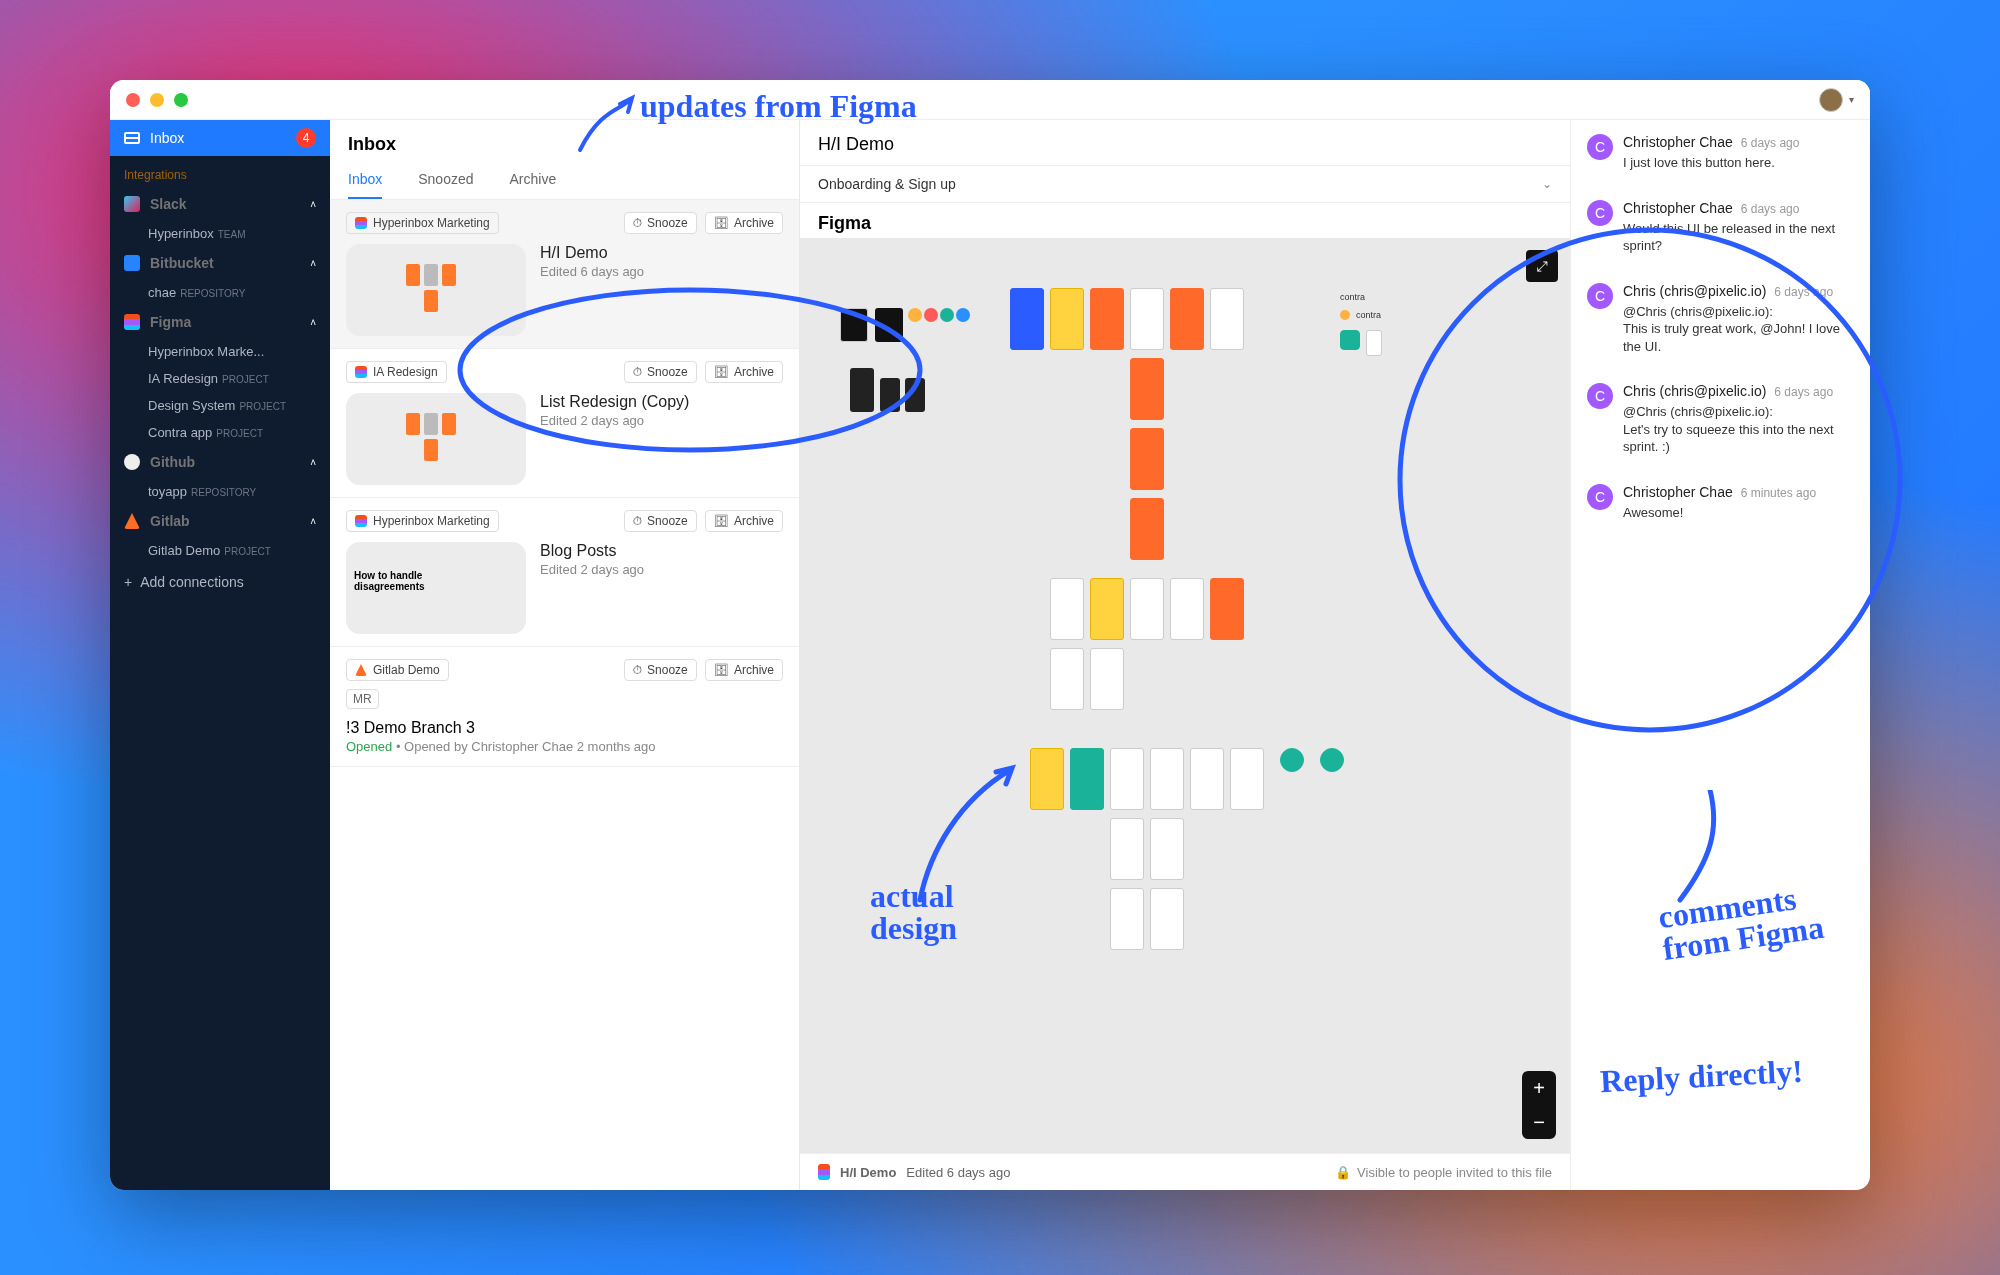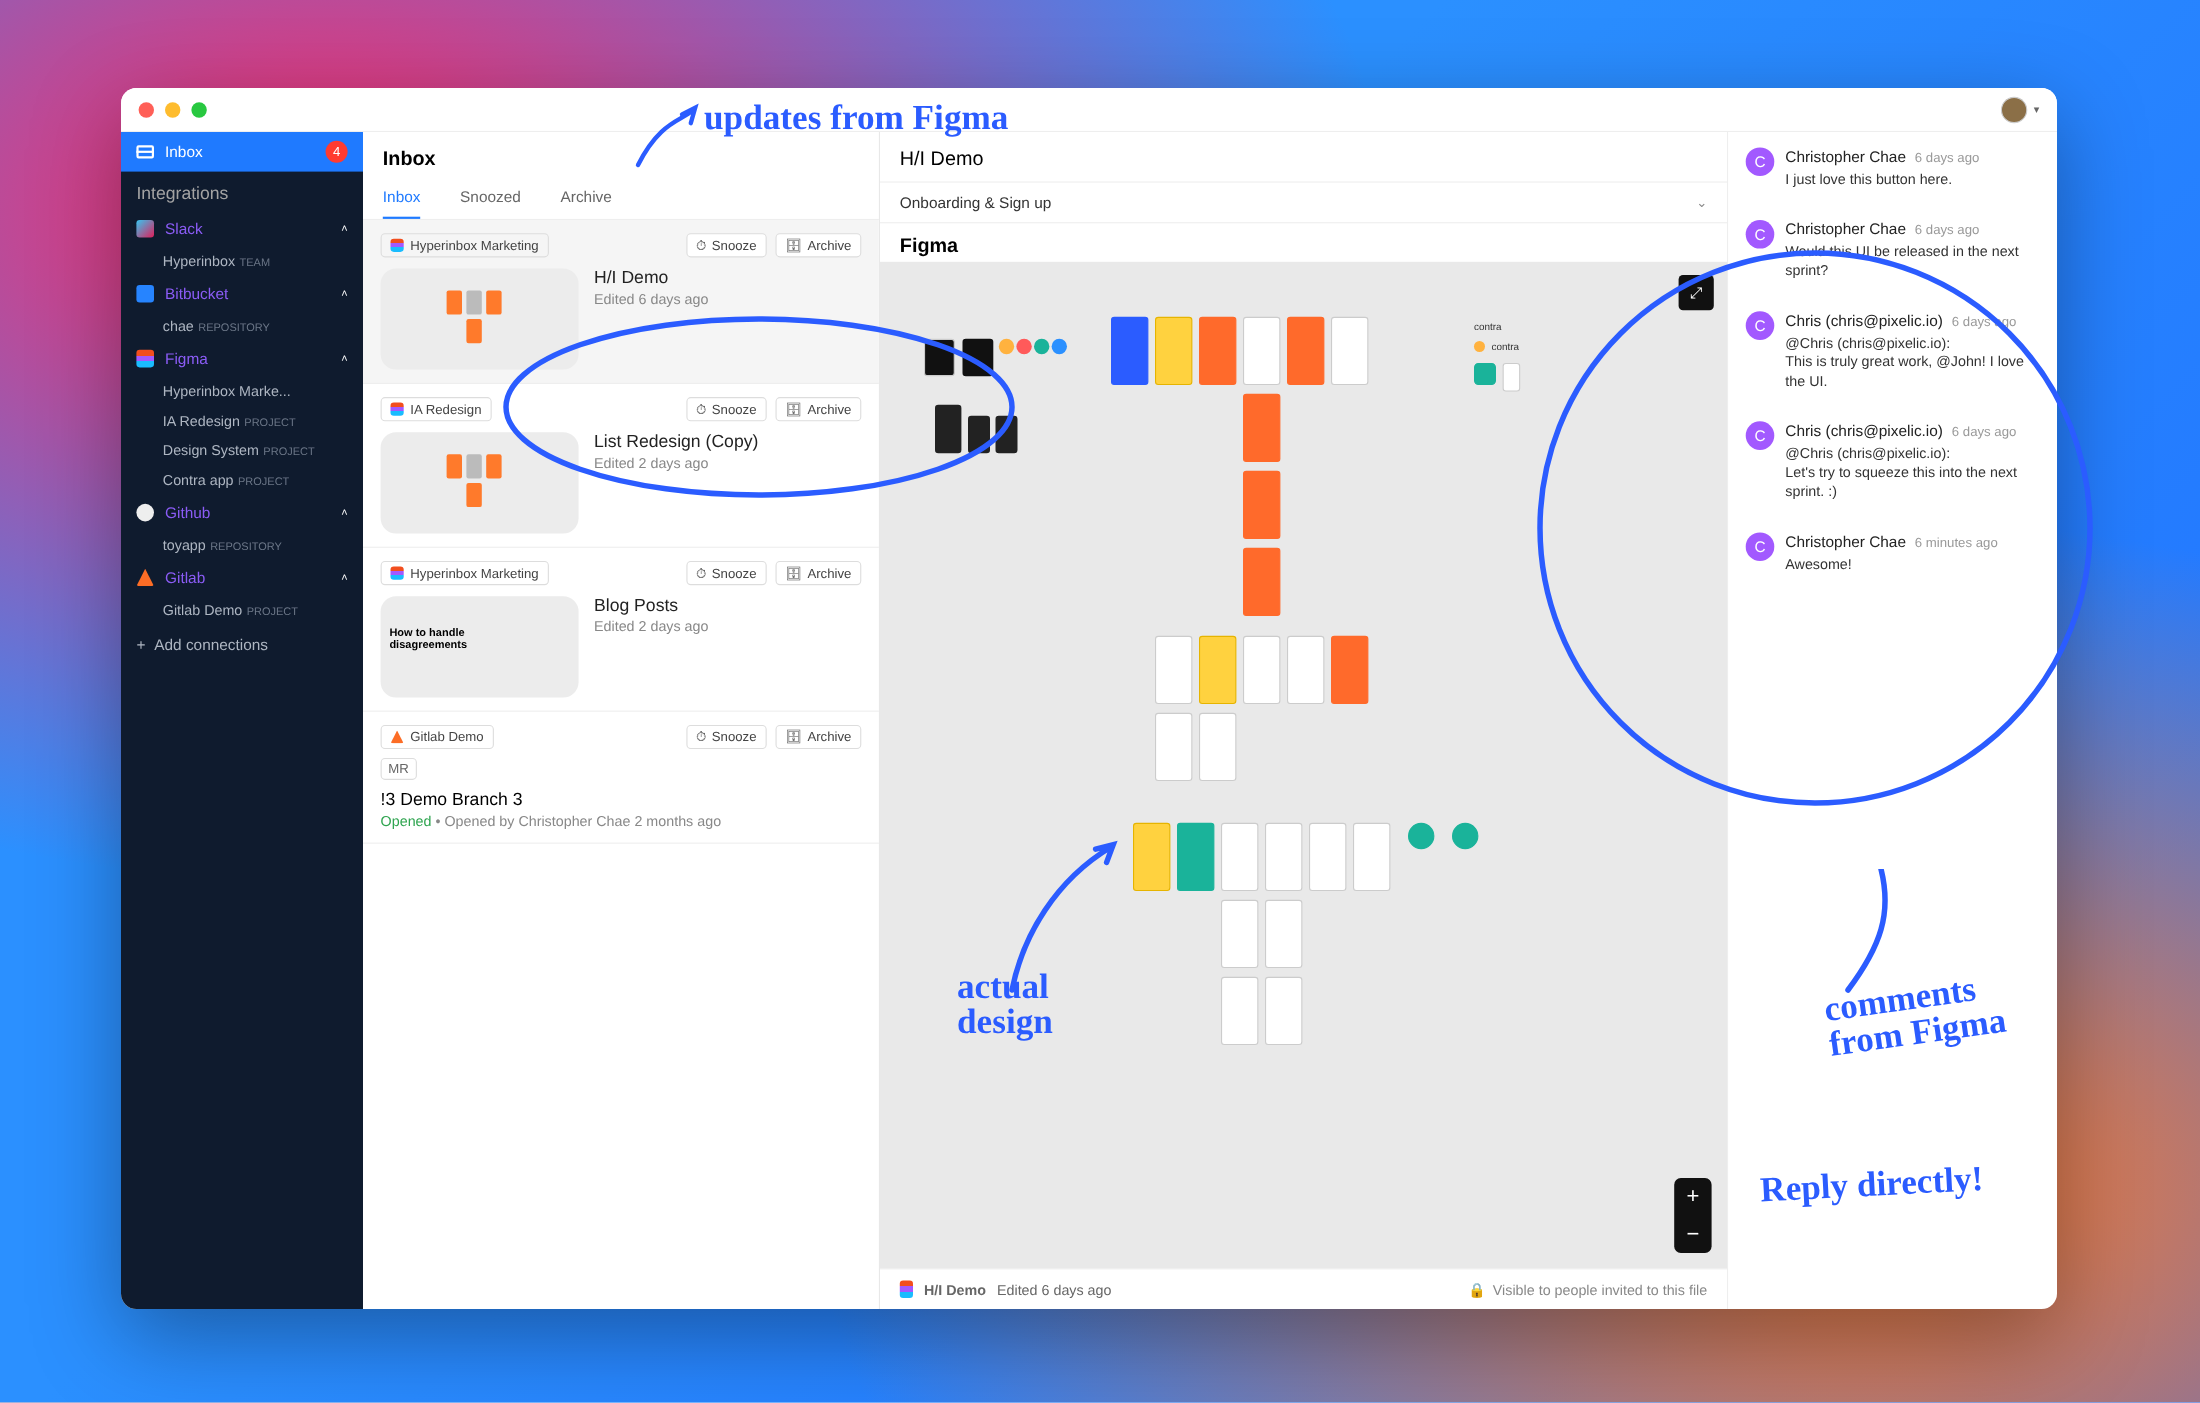--- a/index.html
+++ b/index.html
@@ -39,23 +39,23 @@
   .dropdown-caret { font-size:10px; color:#666; }
 
   .main { flex:1; display:flex; min-height:0;}
 
   
   .sidebar { width:220px; background:#0f1b2e; color:#c7cdd6; font-size:14px; display:flex; flex-direction:column; overflow:auto;}
   .side-inbox { background:#1f7aff; color:#fff; display:flex; align-items:center; padding:8px 14px; gap:10px; cursor:pointer;}
   .inbox-icon { width:16px; height:12px; border:2px solid #fff; border-radius:2px; position:relative;}
   .inbox-icon:after{content:"";position:absolute;left:-2px;right:-2px;top:3px;height:2px;background:#fff;}
   .badge { margin-left:auto; background:#ff3b30; color:#fff; border-radius:50%; width:20px;height:20px;display:flex;align-items:center;justify-content:center;font-size:12px;}
-  .side-section-title { padding:12px 14px 6px; font-size:16px; color:#a3a3a3; }
+  .side-section-title { padding:12px 14px 6px; font-size:12px; color:#a16207; }
   .sg { display:flex; align-items:center; padding:8px 14px; gap:10px; cursor:pointer;}
-  .sg b { font-weight:400; color:#8b5cf6; font-size:14px;}
+  .sg b { font-weight:700; color:#737373; font-size:14px;}
   .sg .caret{margin-left:auto; font-size:10px; color:#fff;}
   .sub { padding:6px 26px 6px 38px; font-size:13px; color:#aeb6c2; cursor:pointer;}
   .sub .tag{font-size:10px; color:#6b7687; margin-left:4px;}
   .int-icon { width:16px;height:16px;border-radius:3px;display:inline-block;}
   .ic-slack{background:linear-gradient(135deg,#36c5f0,#e01e5a);}
   .ic-bb{background:#2684ff;}
   .ic-figma{background:linear-gradient(180deg,#f24e1e 33%,#a259ff 33% 66%,#1abcfe 66%);}
   .ic-gh{background:#eee;border-radius:50%;}
   .ic-gl{background:#fc6d26;clip-path:polygon(50% 0,100% 100%,0 100%);}
   .add-conn { display:flex; align-items:center; gap:8px; padding:10px 14px; cursor:pointer; color:#aeb6c2;}

